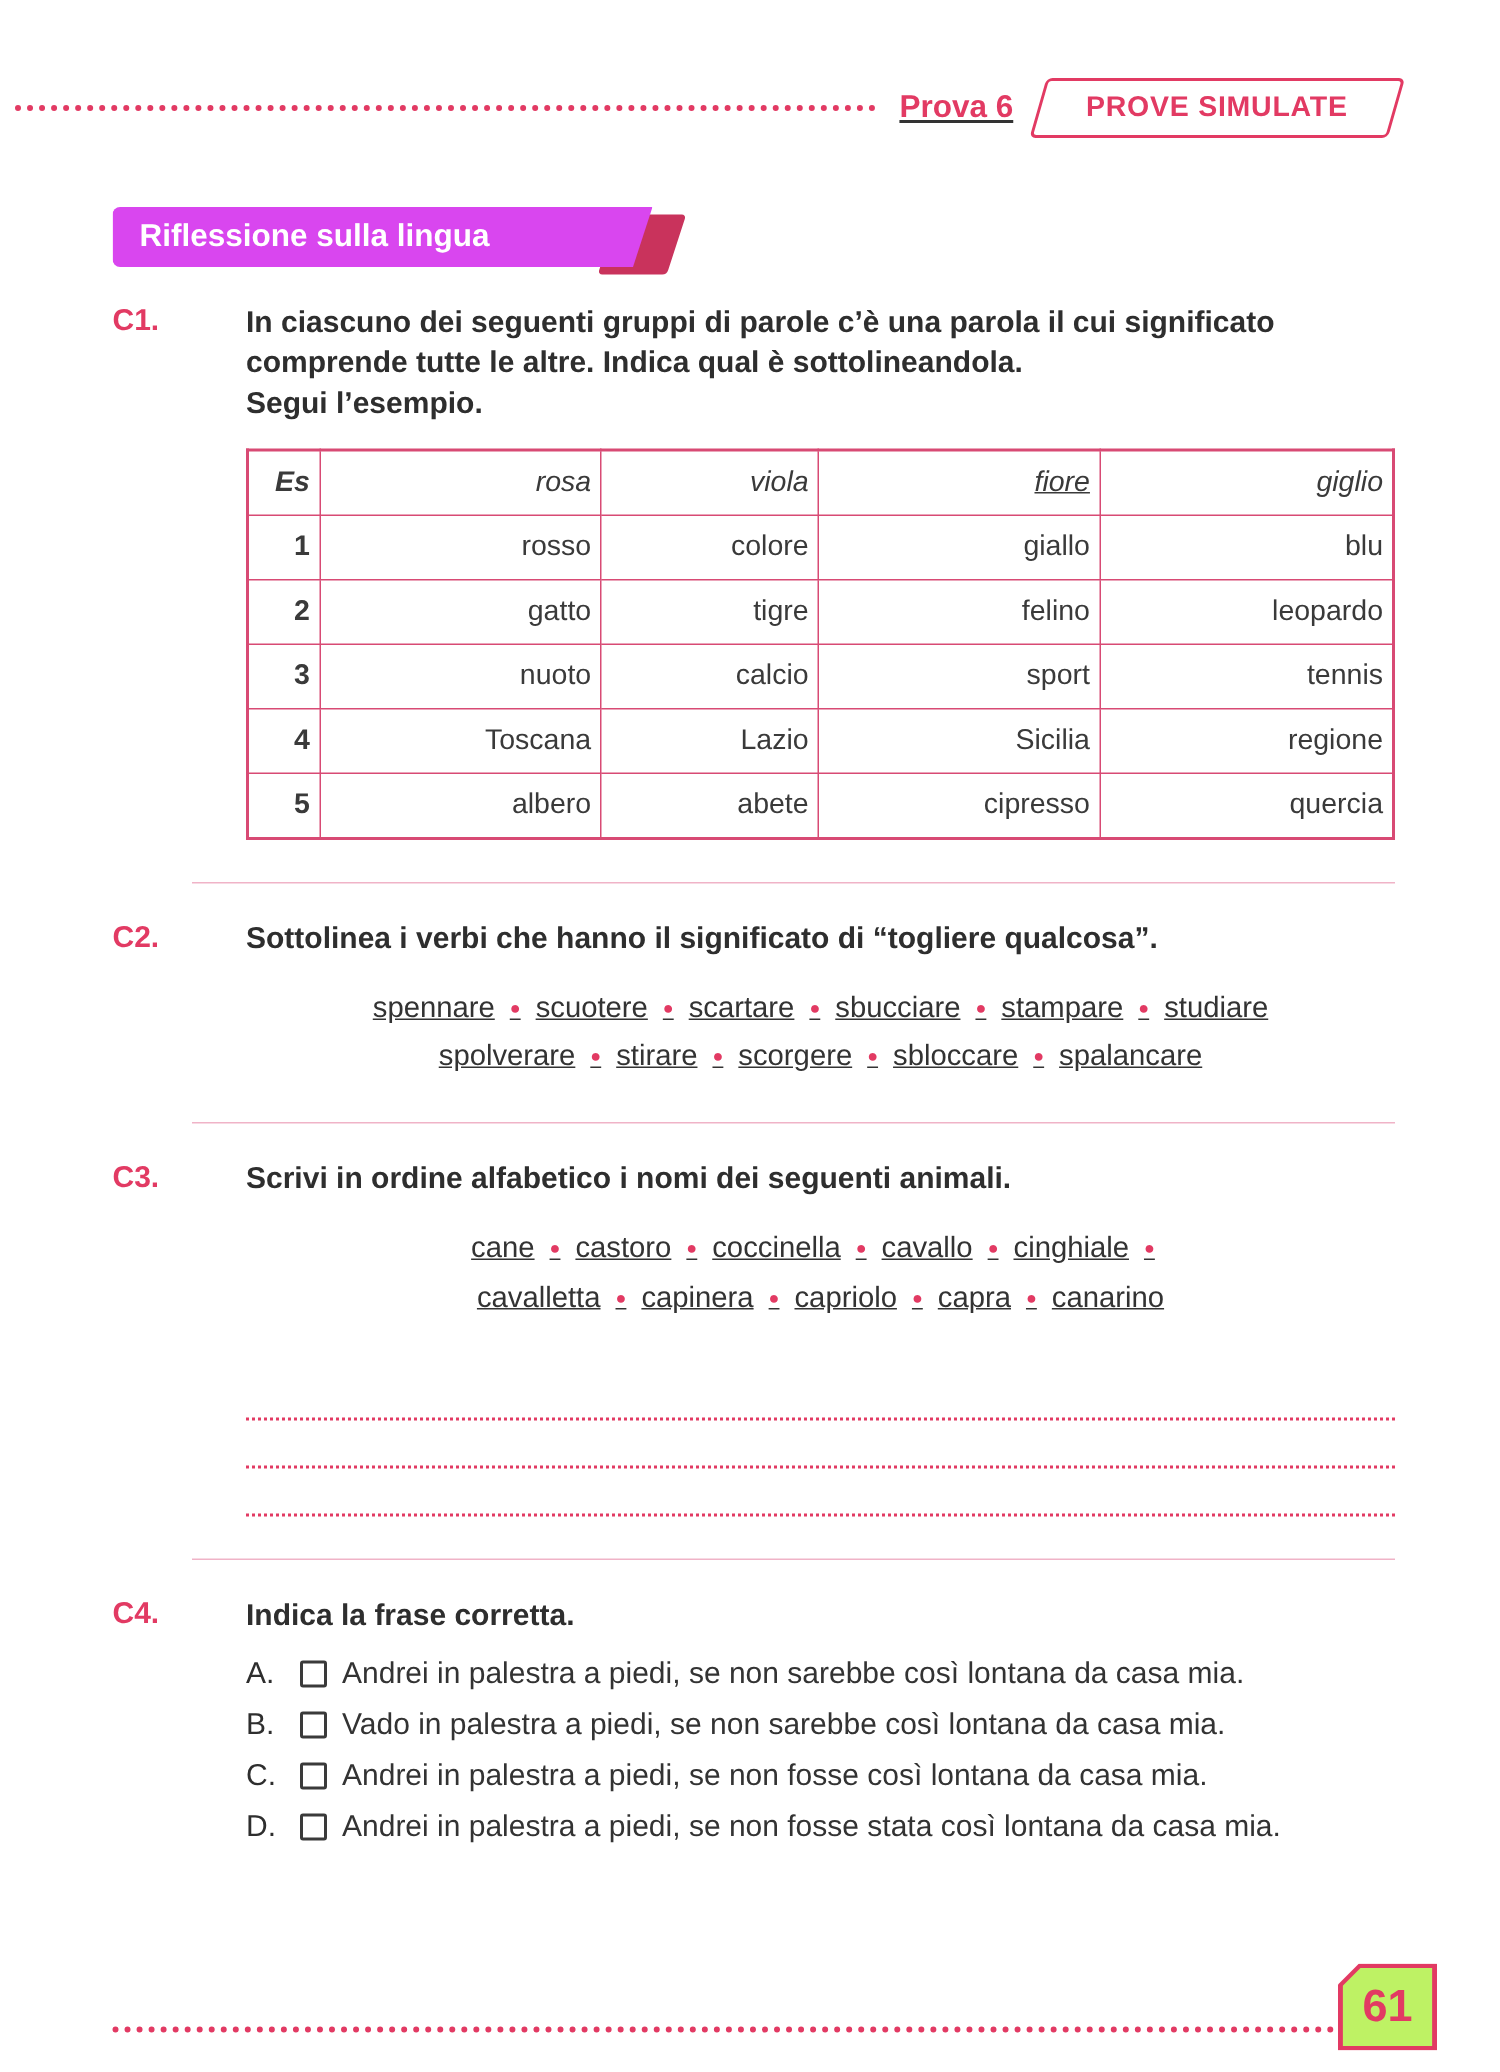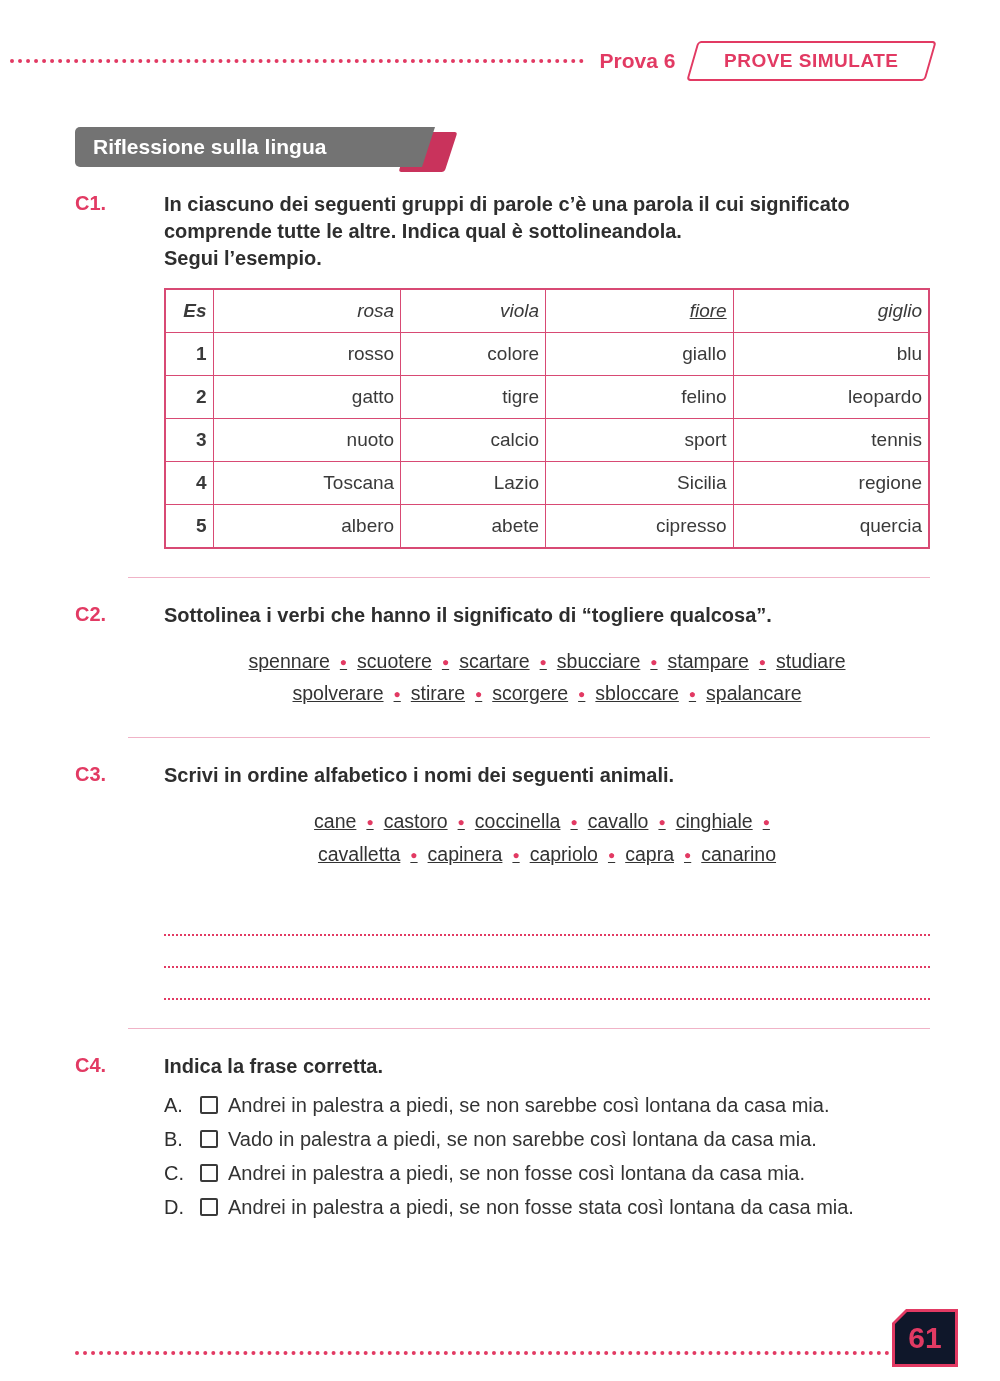--- a/index.html
+++ b/index.html
@@ -11,21 +11,22 @@
     background: #ffffff;
     font-family: "Liberation Sans", sans-serif;
     color: #333;
     overflow: hidden;
   }
   
   .top-header {
     display: flex;
     align-items: center;
     gap: 16px;
-    padding: 41px 70px 0 10px;
+    padding: 52px 70px 0 10px;
+    text-decoration: underline;
   }
   .dotted-leader { flex: 1; height: 0; border-top: 4px dotted #e23a63; }
   .prova-label { color: #e23a63; font-weight: bold; font-size: 21px; white-space: nowrap; }
   .tab {
     border: 2.5px solid #e23a63;
     border-radius: 4px;
     padding: 7px 30px;
     transform: skewX(-16deg);
     background: #fff;
   }
@@ -48,21 +49,21 @@
     width: 46px;
     height: 100%;
     background: #c9335c;
     transform: skewX(-18deg);
     border-radius: 3px;
     z-index: 0;
   }
   .badge {
     position: relative;
     z-index: 1;
-    background: #737373;
+    background: #d946ef;
     color: #fff;
     font-weight: bold;
     font-size: 21px;
     padding: 8px 36px 8px 18px;
     border-radius: 5px 0 0 5px;
     clip-path: polygon(0 0, 100% 0, calc(100% - 13px) 100%, 0 100%);
     min-width: 360px;
   }
   
   .q {
@@ -130,21 +131,21 @@
     right: 0;
     bottom: 2px;
     width: 66px;
     height: 58px;
     background: #e23a63;
     clip-path: polygon(14px 0, 100% 0, 100% 100%, 0 100%, 0 14px);
   }
   .page-box-inner {
     position: absolute;
     inset: 3px;
-    background: #0f172a;
+    background: #bef264;
     clip-path: polygon(12px 0, 100% 0, 100% 100%, 0 100%, 0 12px);
     display: flex;
     align-items: center;
     justify-content: center;
     color: #e23a63;
     font-weight: bold;
     font-size: 30px;
   }
 </style>
 </head>

